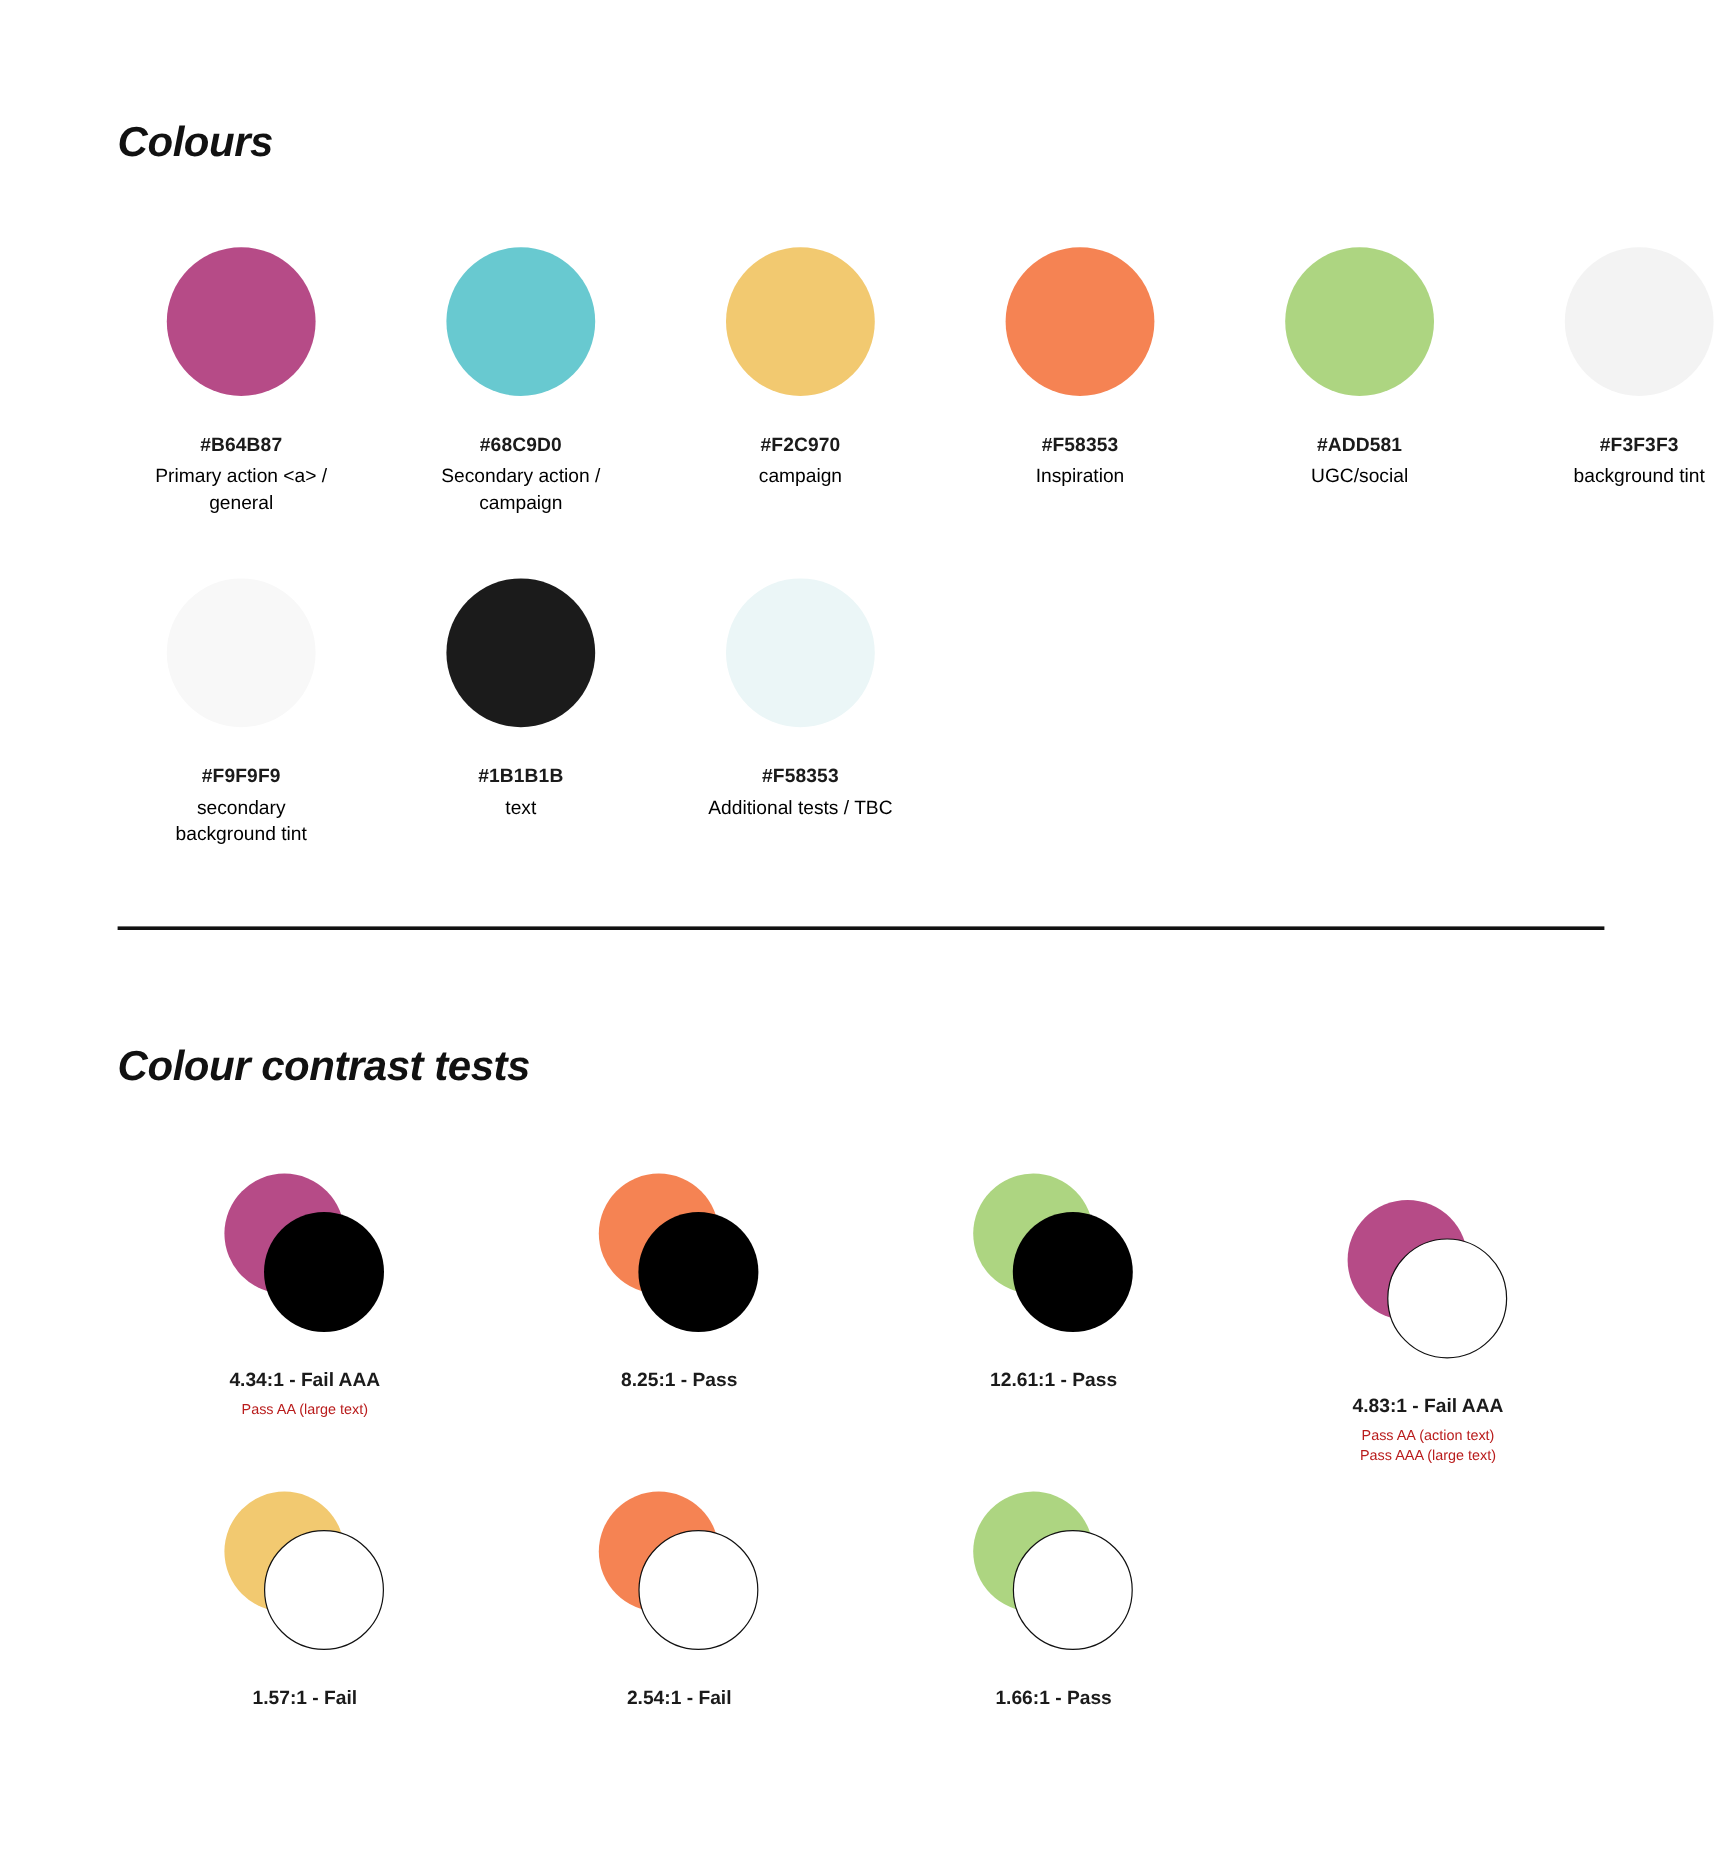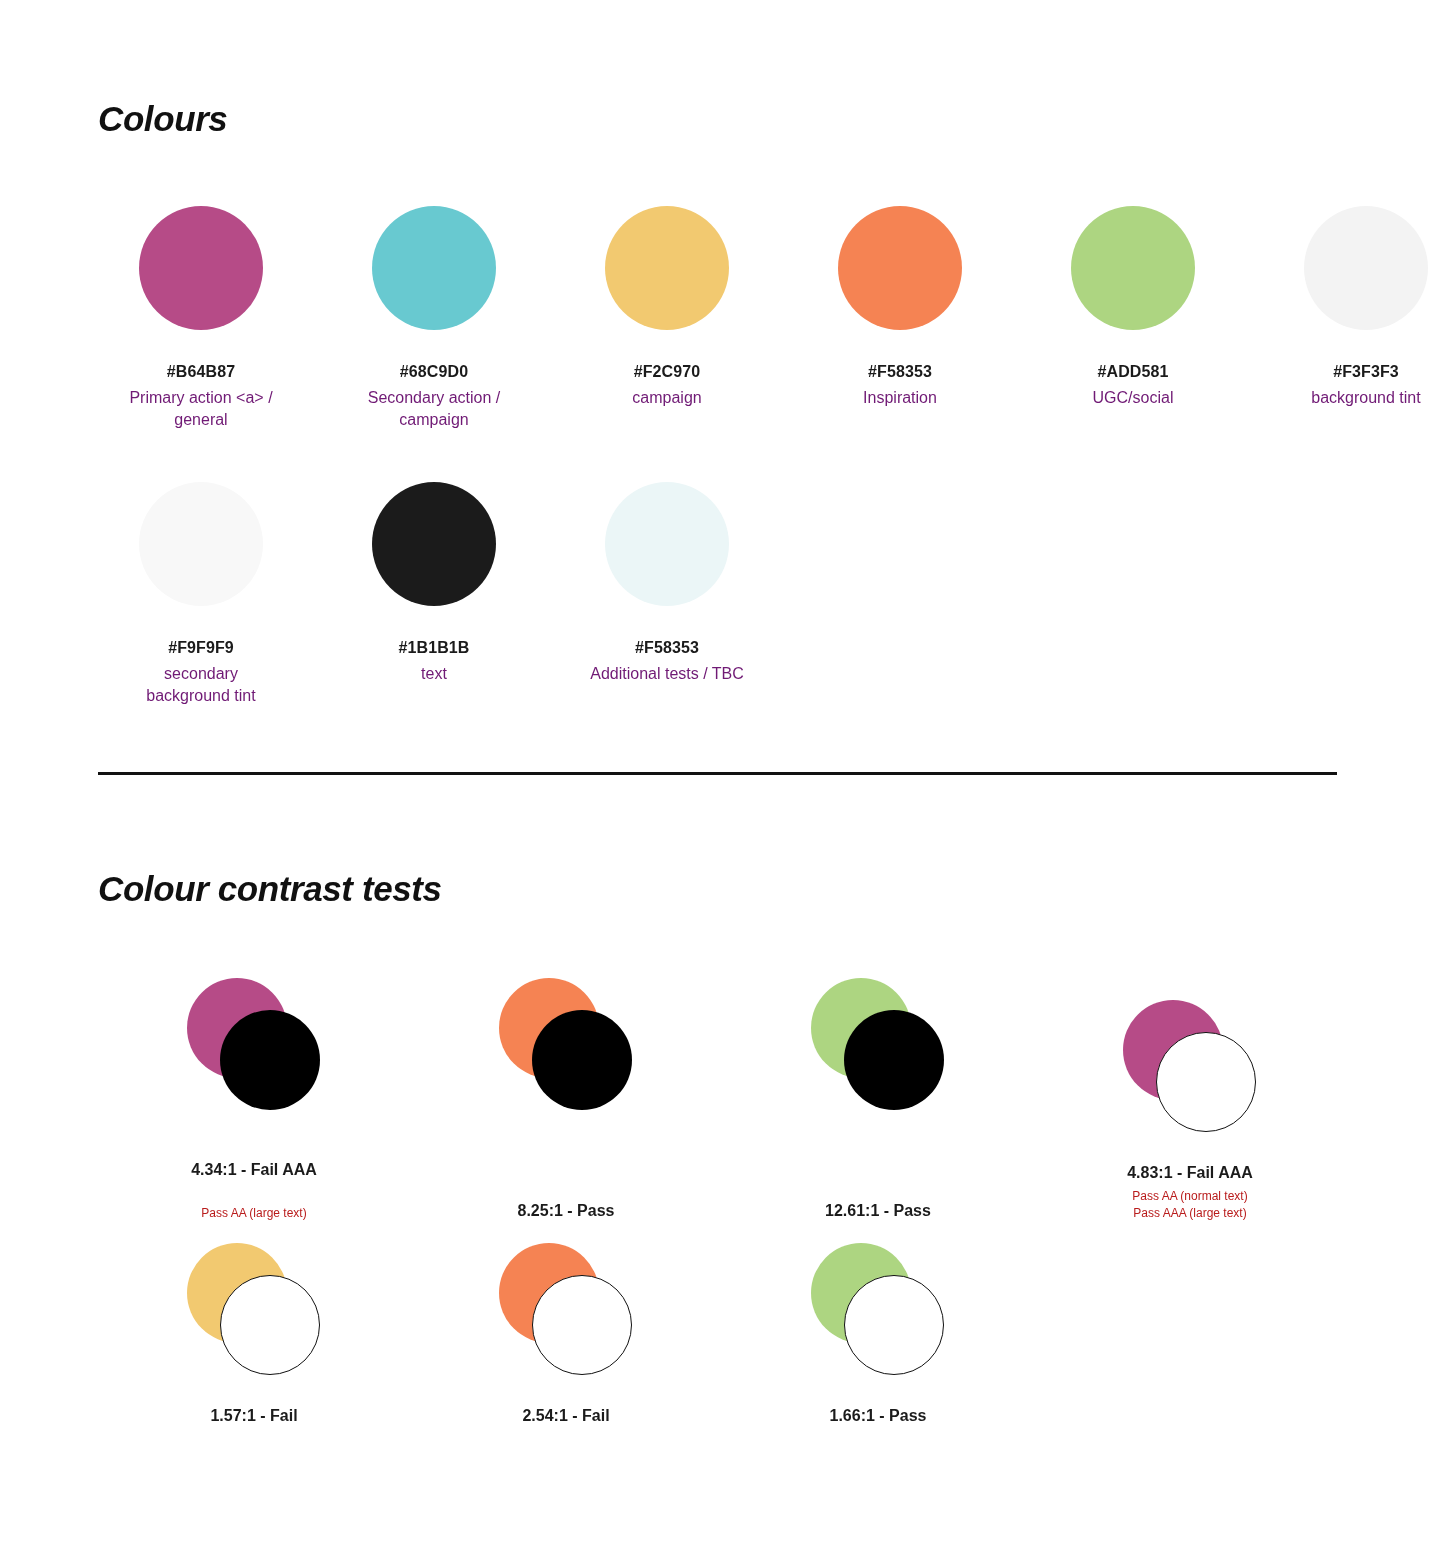--- a/index.html
+++ b/index.html
@@ -82,41 +82,40 @@
     font-weight: 700;
     color: #1b1b1b;
     text-align: center;
     line-height: 1.3;
     letter-spacing: 0.1px;
   }
   .swatch-desc {
     margin-top: 4px;
     font-size: 16px;
     font-weight: 400;
-    color: #701a75;
+    color: #000000;
     text-align: center;
     line-height: 1.38;
     max-width: 200px;
   }
 
   
   .contrast-grid {
     position: absolute;
     left: 98px;
     top: 978px;
     width: 1250px;
     display: grid;
     grid-template-columns: repeat(4, 312px);
   }
   .contrast-cell {
     width: 312px;
     display: flex;
     flex-direction: column;
     align-items: center;
-    justify-content: space-between;
   }
   .contrast-row2 { margin-top: 22px; }
 
   .pair {
     position: relative;
     width: 135px;
     height: 132px;
   }
   .pair .back-dot {
     position: absolute;
@@ -264,21 +263,21 @@
         </div>
         <div class="contrast-ratio">12.61:1 - Pass</div>
       </div>
       <div class="contrast-cell contrast-row2">
         <div class="pair">
           <span class="back-dot" style="background: rgb(182, 75, 135);"></span>
           <span class="front-dot white"></span>
         </div>
         <div class="contrast-ratio">4.83:1 - Fail AAA</div>
         <div class="contrast-notes">
-          <div>Pass AA (normal text)</div>
+          <div>Pass AA (action text)</div>
           <div>Pass AAA (large text)</div>
         </div>
       </div>
       <div class="contrast-cell contrast-row2">
         <div class="pair">
           <span class="back-dot" style="background: rgb(242, 201, 112);"></span>
           <span class="front-dot white"></span>
         </div>
         <div class="contrast-ratio">1.57:1 - Fail</div>
       </div>

